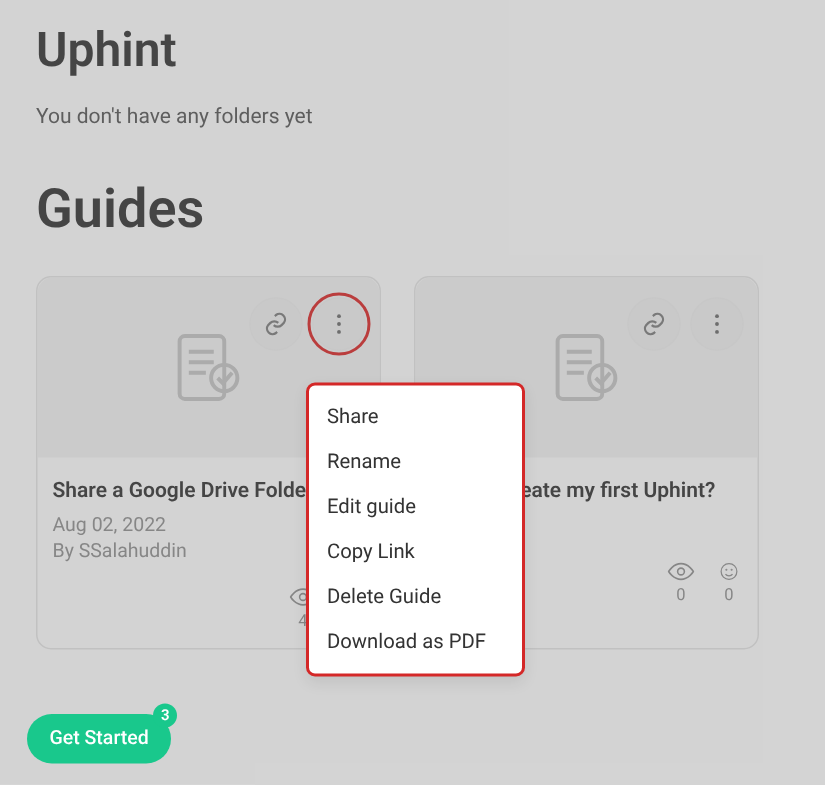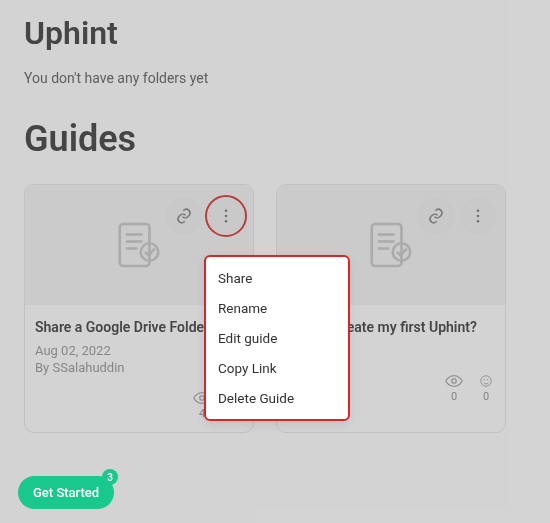--- a/index.html
+++ b/index.html
@@ -297,18 +297,19 @@
 </div>
 
 <div class="gray-overlay"></div>
 
 <div class="dropdown">
   <div class="item">Share</div>
   <div class="item">Rename</div>
   <div class="item">Edit guide</div>
   <div class="item">Copy Link</div>
   <div class="item">Delete Guide</div>
+  <div class="item">Download as PDF</div>
 </div>
 
 <div class="pill">
   <span>Get Started</span>
   <span class="badge">3</span>
 </div>
 
 </body></html>

